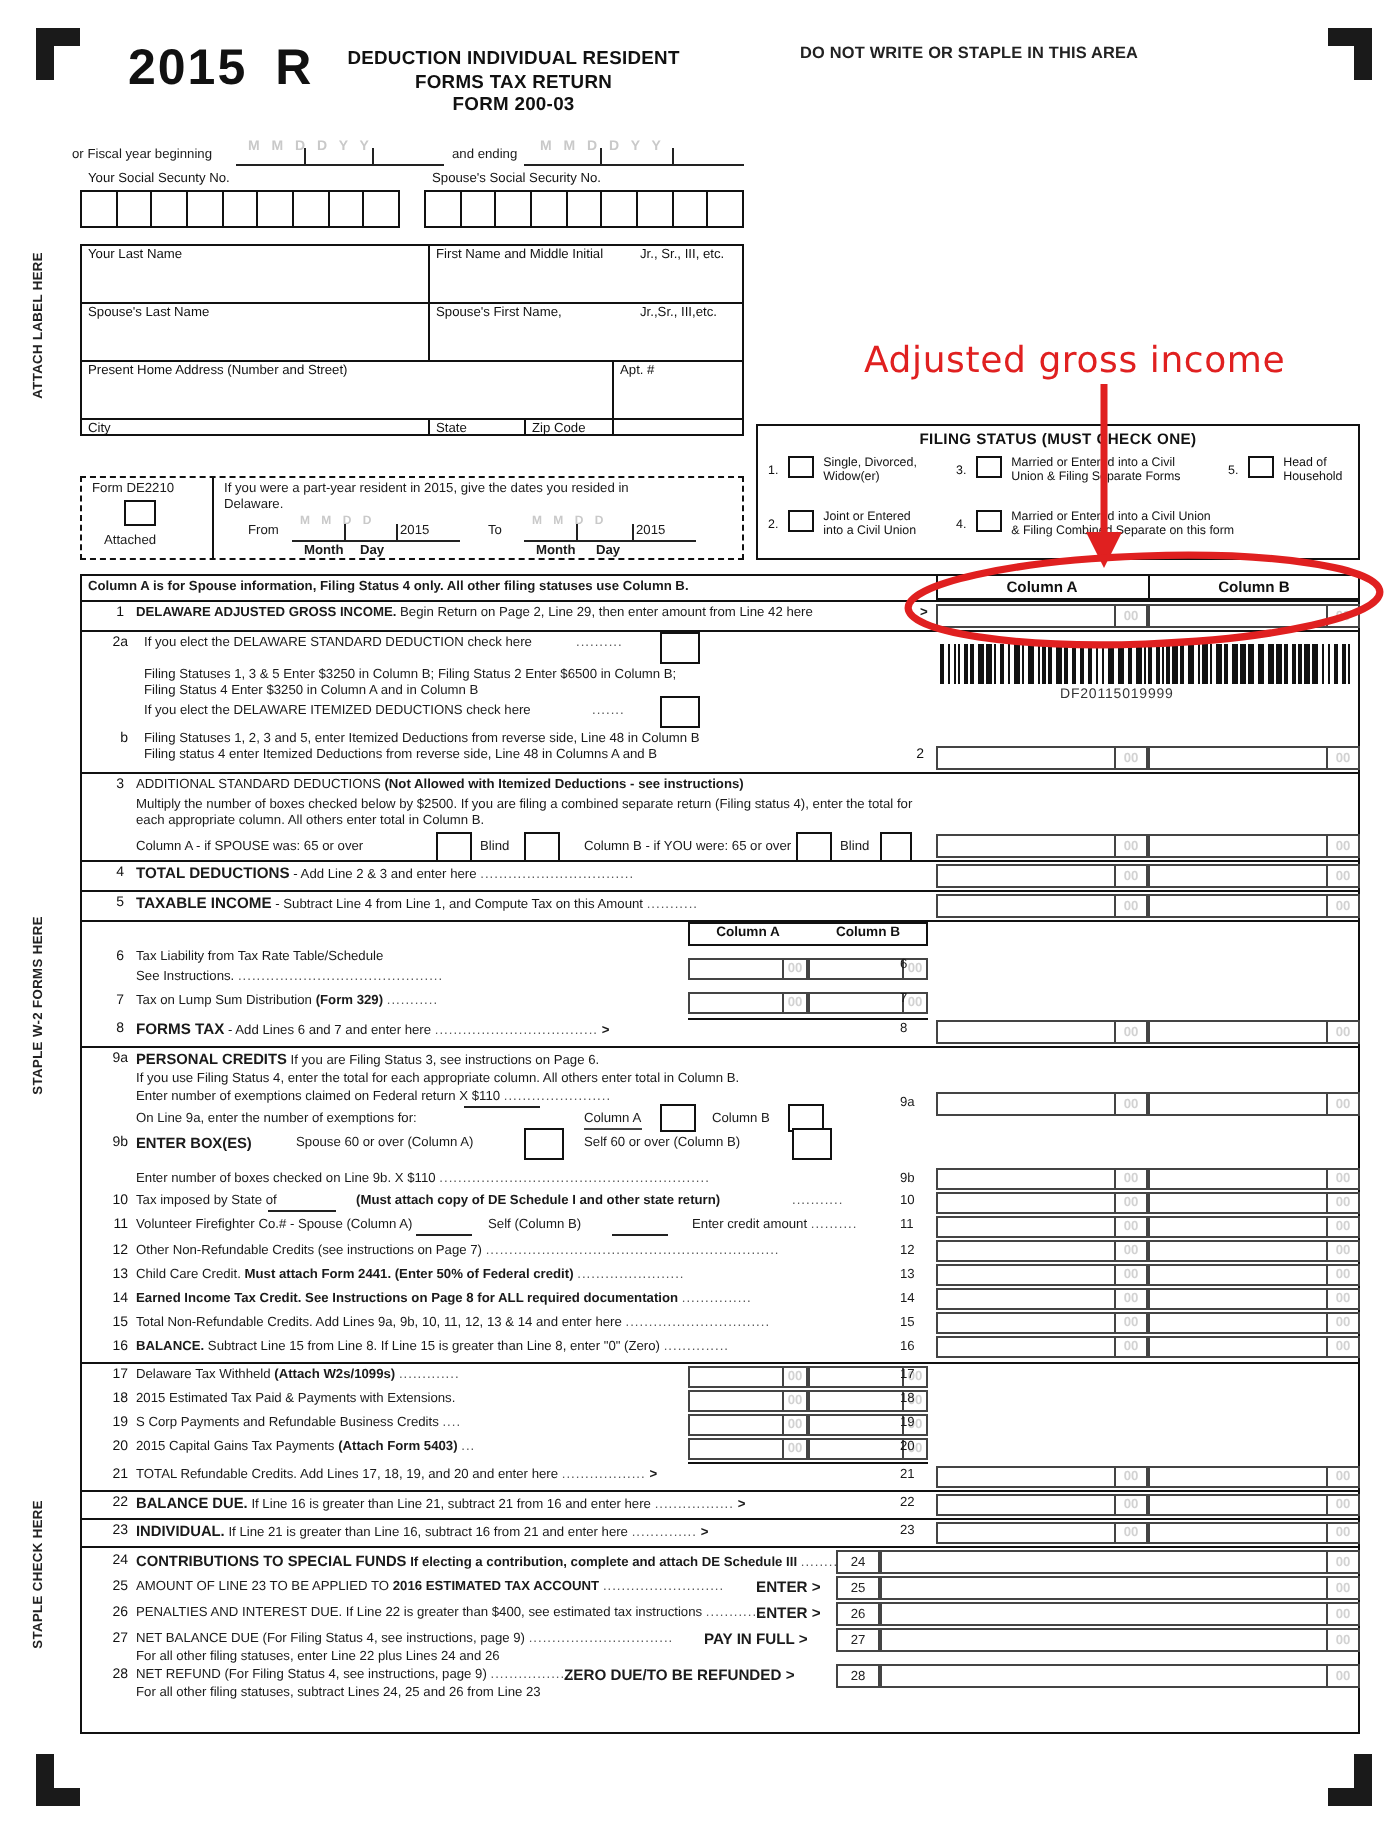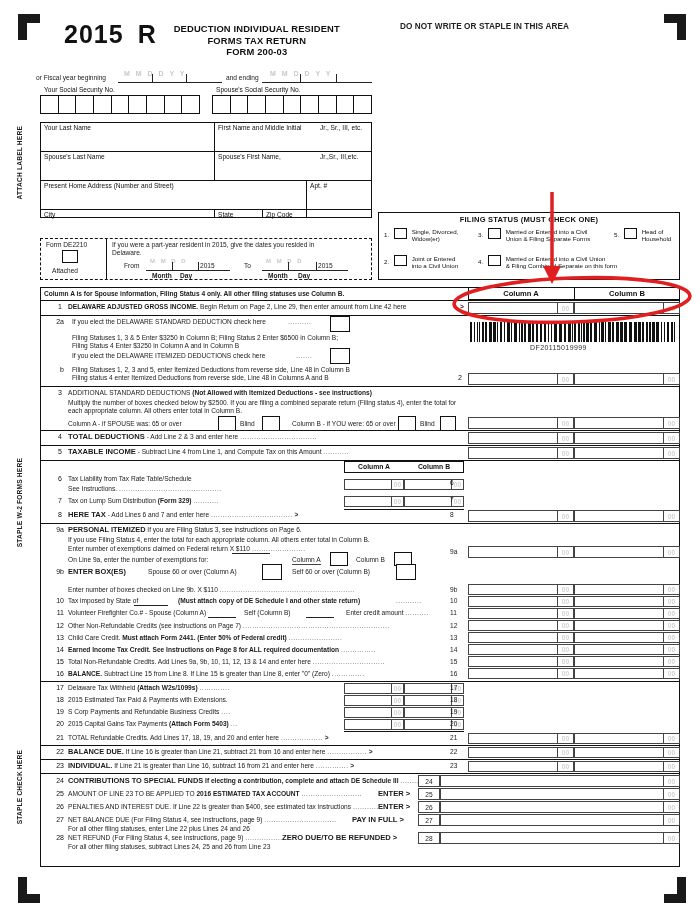--- a/index.html
+++ b/index.html
@@ -479,39 +479,39 @@
   </div>
   <div class="amtcell" style="left:404px;top:496px;width:60px;height:11px;">
     <div class="main"></div>
       <div class="cents" style="width:12px;">00</div>
   </div>
   <div class="txt" style="position:absolute;left:450px;top:496px;">7</div>
   <div class="hr" style="left:344px;top:509px;width:120px;height:1px;"></div>
 
   <div class="lineNum" style="left:40px;top:511px;width:22px;">8</div>
   <div class="txt" style="position:absolute;left:68px;top:511px;">
-    <span class="b" style="font-size:7.6px;">HERE TAX</span>
+    <span class="b" style="font-size:7.6px;">FORMS TAX</span>
     <span>-   Add Lines 6 and 7 and enter here</span>
     <span class="dots">...................................</span>
     <span class="b">&gt;</span>
   </div>
   <div class="txt" style="position:absolute;left:450px;top:511px;">8</div>
   <div class="amtcell" style="left:468px;top:510px;width:106px;height:12px;">
     <div class="main"></div>
       <div class="cents">00</div>
   </div>
   <div class="amtcell" style="left:574px;top:510px;width:106px;height:12px;">
     <div class="main"></div>
       <div class="cents">00</div>
   </div>
   <div class="hr" style="left:40px;top:523px;width:640px;height:1.2px;"></div>
 
   <div class="lineNum" style="left:40px;top:526px;width:24px;">9a</div>
   <div class="txt" style="position:absolute;left:68px;top:526px;">
-    <span class="b" style="font-size:7.4px;">PERSONAL ITEMIZED</span>
+    <span class="b" style="font-size:7.4px;">PERSONAL CREDITS</span>
     <span>If you are Filing Status 3, see instructions on Page 6.</span>
   </div>
   <div class="txt" style="position:absolute;left:68px;top:536px;">If you use Filing Status 4, enter the total for each appropriate column.  All others enter total in Column B.</div>
   <div class="txt" style="position:absolute;left:68px;top:545px;">
     <span>Enter number of exemptions claimed on Federal return                               X $110</span>
     <span class="dots">.......................</span>
   </div>
   <div class="fline" style="left:232px;top:545px;width:38px;"></div>
   <div class="amtcell" style="left:468px;top:546px;width:106px;height:12px;">
     <div class="main"></div>
@@ -831,19 +831,20 @@
     <span class="dots">..................</span>
   </div>
   <div class="txt" style="position:absolute;left:68px;top:843px;">For all other filing statuses, subtract Lines 24, 25 and 26 from Line 23</div>
   <div class="txt b" style="position:absolute;left:282px;top:834px;font-size:7.6px;">ZERO DUE/TO BE REFUNDED &gt;</div>
   <div class="numbox" style="left:418px;top:832px;width:22px;height:12px;">28</div>
   <div class="amtcell" style="left:440px;top:832px;width:240px;height:12px;">
     <div class="main"></div>
       <div class="cents">00</div>
   </div>
 
+  <div class="annot">Adjusted gross income</div>
   <svg class="redsvg" width="700" height="917">
     <path d="M 552 192 L 552 276" stroke="#e02020" stroke-width="3.5" fill="none"></path>
     <path d="M 552 284 L 543 266 L 561 266 Z" fill="#e02020"></path>
     <ellipse cx="572" cy="300" rx="118" ry="22" stroke="#e02020" stroke-width="3.6" fill="none" transform="rotate(-2 572 300)"></ellipse>
   </svg>
 
 </div>
 
 </body></html>

